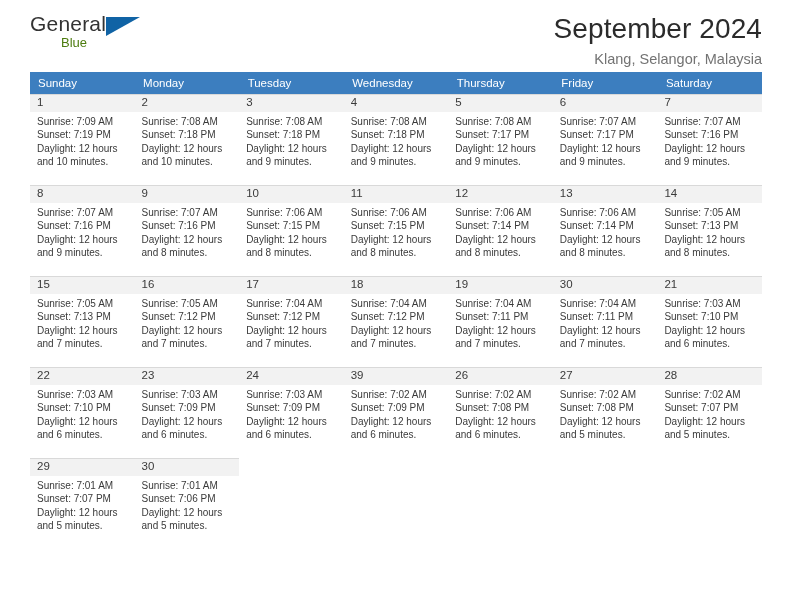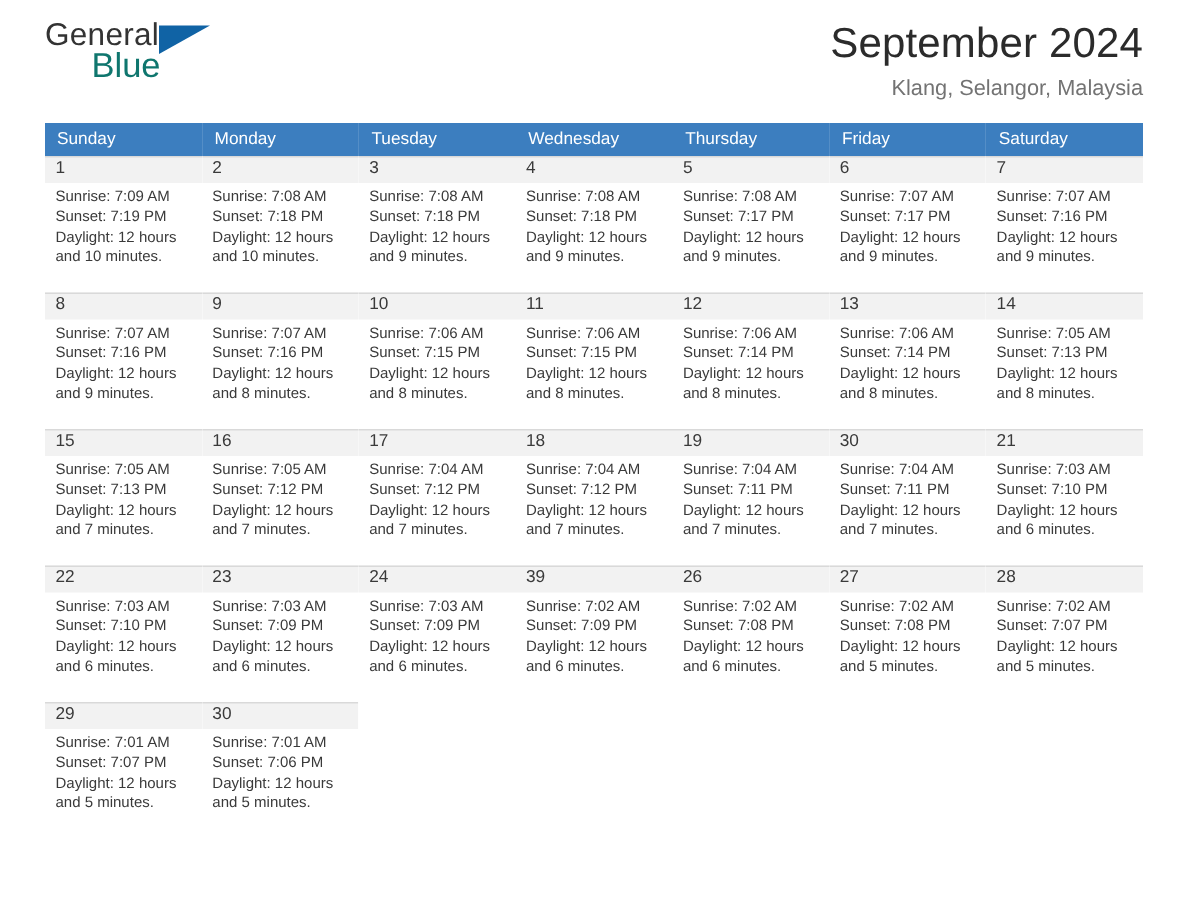--- a/index.html
+++ b/index.html
@@ -43,22 +43,22 @@
     top: 0;
     font-size: 21px;
     letter-spacing: .2px;
     color: #333333;
     line-height: 24px;
   }
   .logo-blue {
     position: absolute;
     left: 31px;
     top: 20px;
-    font-size: 23px;
-    color: #0f766e;
+    font-size: 13px;
+    color: #4d7c0f;
     line-height: 22px;
   }
   .logo-triangle {
     position: absolute;
     left: 76px;
     top: 5px;
     width: 0;
     height: 0;
     border-left: 34px solid #1063a5;
     border-bottom: 19px solid transparent;
@@ -80,21 +80,20 @@
     color: #737373;
     line-height: 20px;
     padding-top: 4px;
   }
 
   
   .calendar {
     width: 732px;
     border-collapse: collapse;
     table-layout: fixed;
-    margin-top: 10px;
   }
   .calendar col { width: 104.57px; }
 
   .calendar thead th {
     background: #3c7ebf;
     color: #ffffff;
     font-size: 11.5px;
     font-weight: normal;
     text-align: left;
     padding: 5px 0 5px 8px;

